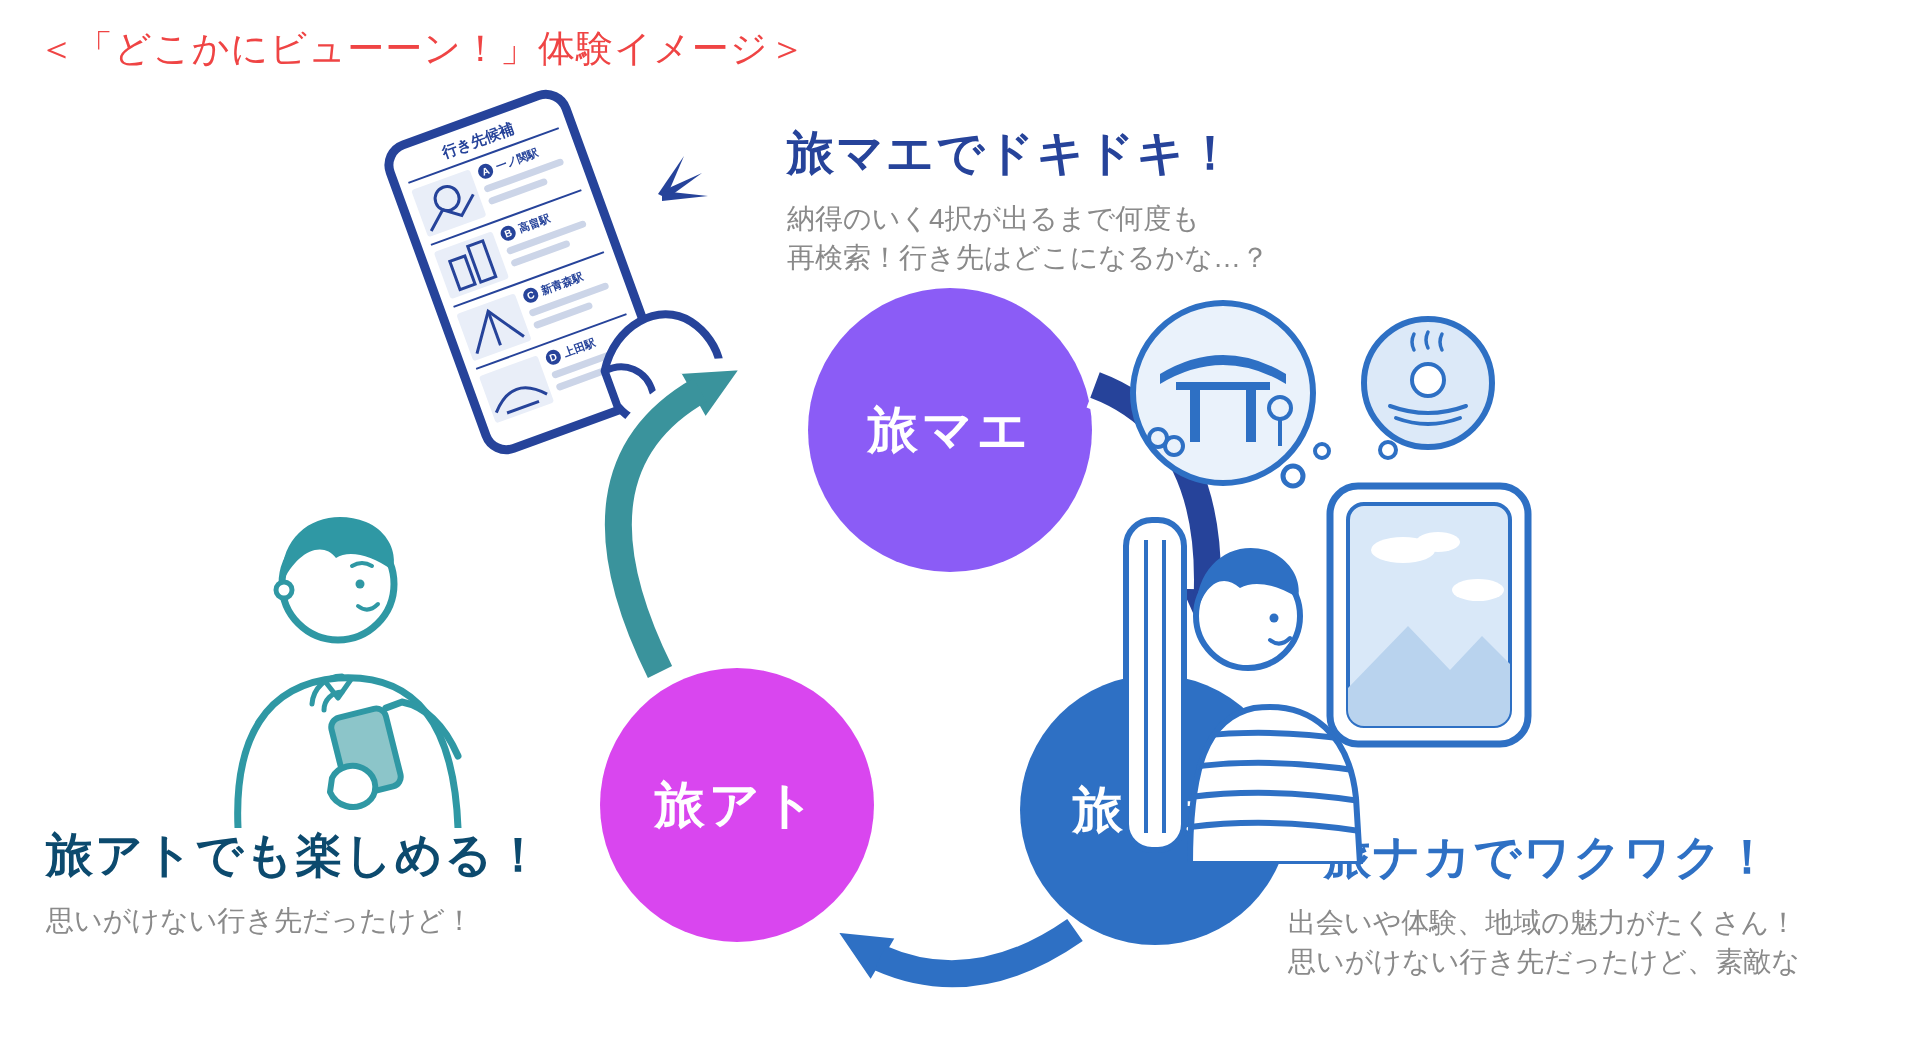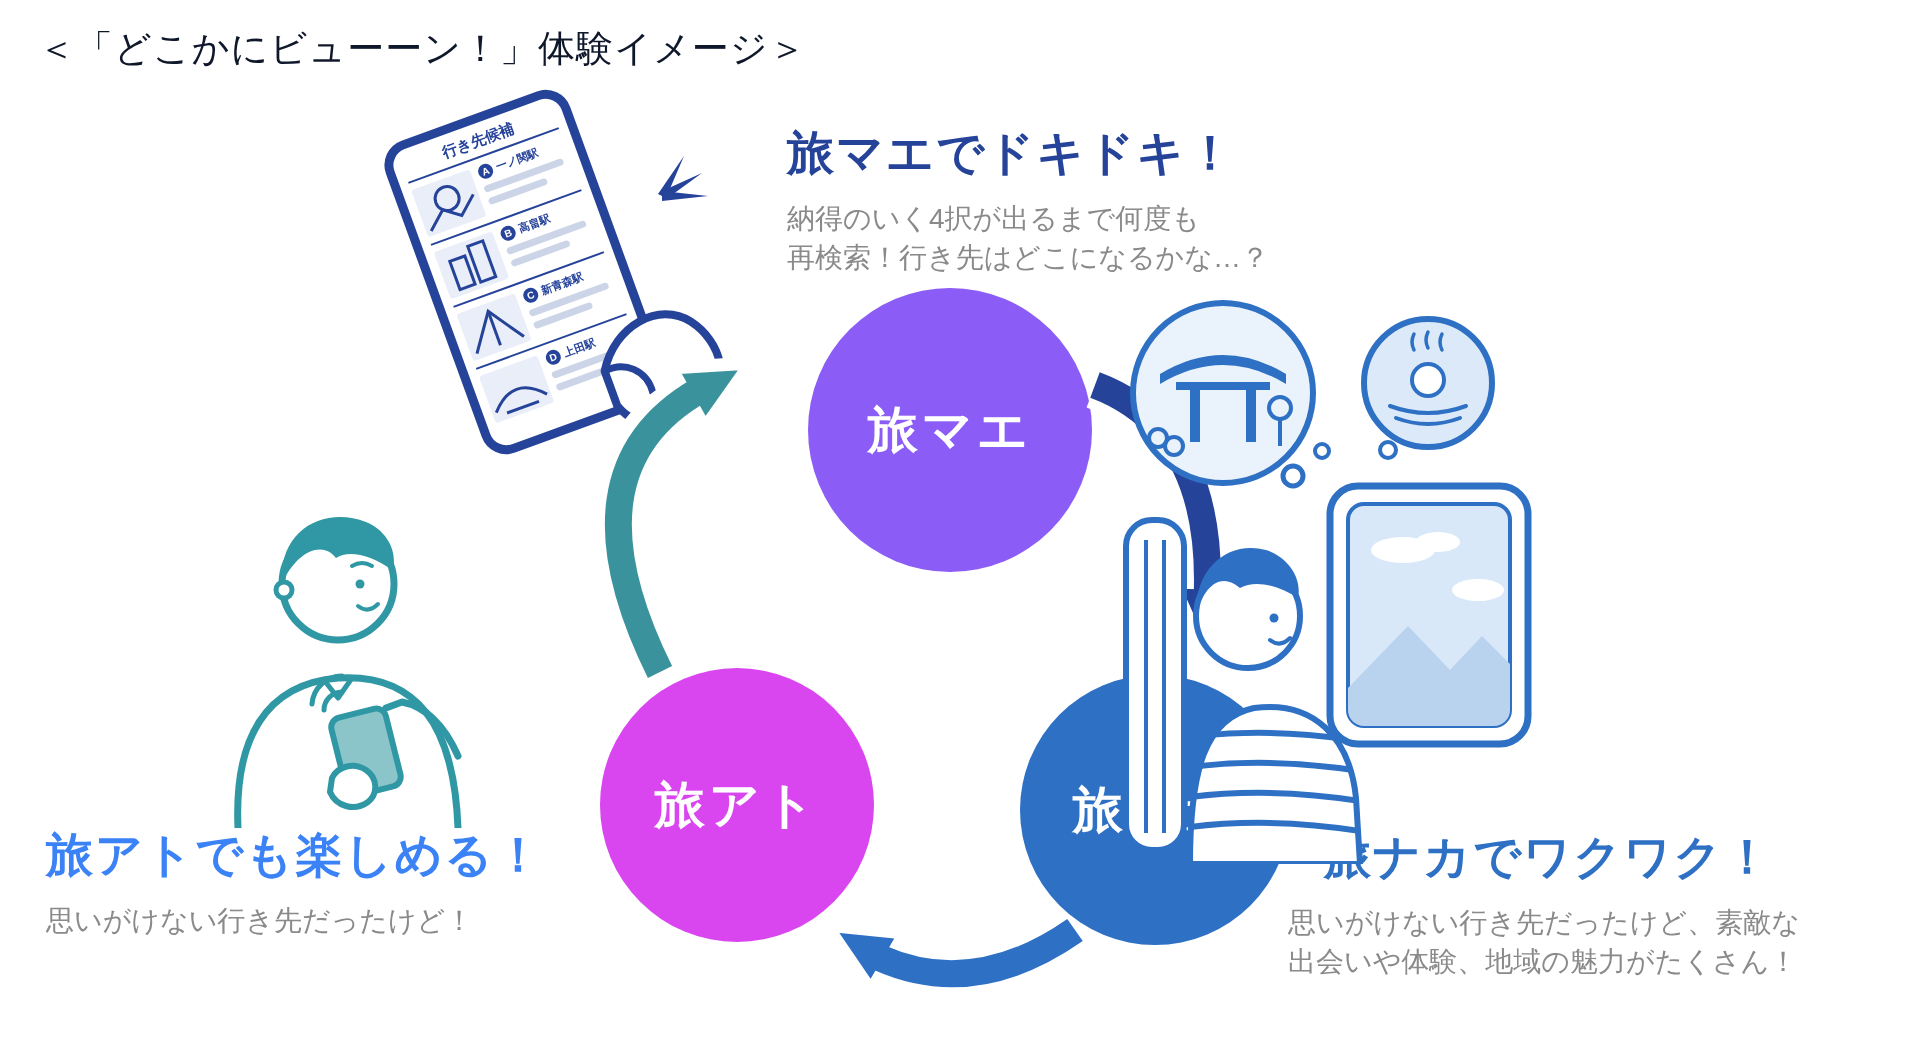--- a/index.html
+++ b/index.html
@@ -2,30 +2,30 @@
 <html><head>
 <meta charset="utf-8">
 <style>
   html,body{margin:0;padding:0;background:#fff;}
   .canvas{
     position:relative;width:1920px;height:1051px;background:#fff;overflow:hidden;
     font-family:"Liberation Sans","DejaVu Sans",sans-serif;
   }
   .title{
     position:absolute;left:38px;top:24px;margin:0;
-    font-size:37px;font-weight:500;color:#0f172a;letter-spacing:1px;
+    font-size:37px;font-weight:500;color:#ef4444;letter-spacing:1px;
   }
   
   .sec{position:absolute;}
   .sec .h{font-weight:700;font-size:47px;letter-spacing:2px;margin-bottom:14px;white-space:nowrap;}
   .sec .d{font-size:28px;color:#8a8a8a;line-height:39px;white-space:nowrap;}
   .sec-mae{left:787px;top:122px;}
   .sec-mae .h{color:#26439a;}
   .sec-ato{left:46px;top:824px;}
-  .sec-ato .h{color:#3b82f6;}
+  .sec-ato .h{color:#0c4a6e;}
   .sec-naka{left:1288px;top:826px;}
   .sec-naka .h{color:#2e70c4;margin-left:36px;}
   
   .circle{
     position:absolute;border-radius:50%;display:flex;align-items:center;justify-content:center;
   }
   .circle span{color:#fff;font-size:50px;font-weight:700;letter-spacing:4px;}
   .c-mae{left:808px;top:288px;width:284px;height:284px;background:#8b5cf6;}
   .c-naka{left:1020px;top:675px;width:270px;height:270px;background:#2e70c4;}
   .c-ato{left:600px;top:668px;width:274px;height:274px;background:#d946ef;}
@@ -158,22 +158,22 @@
     <div class="d">再検索！行き先はどこになるかな…？</div>
   </div>
 
   <div class="sec sec-ato">
     <div class="h">旅アトでも楽しめる！</div>
     <div class="d">思いがけない行き先だったけど！</div>
   </div>
 
   <div class="sec sec-naka">
     <div class="h">旅ナカでワクワク！</div>
+    <div class="d">出会いや体験、地域の魅力がたくさん！</div>
     <div class="d">思いがけない行き先だったけど、素敵な</div>
-    <div class="d">出会いや体験、地域の魅力がたくさん！</div>
   </div>
 
   <div class="circle c-mae">
     <span>旅マエ</span>
   </div>
   <div class="circle c-naka">
     <span>旅ナカ</span>
   </div>
   <div class="circle c-ato">
     <span>旅アト</span>

